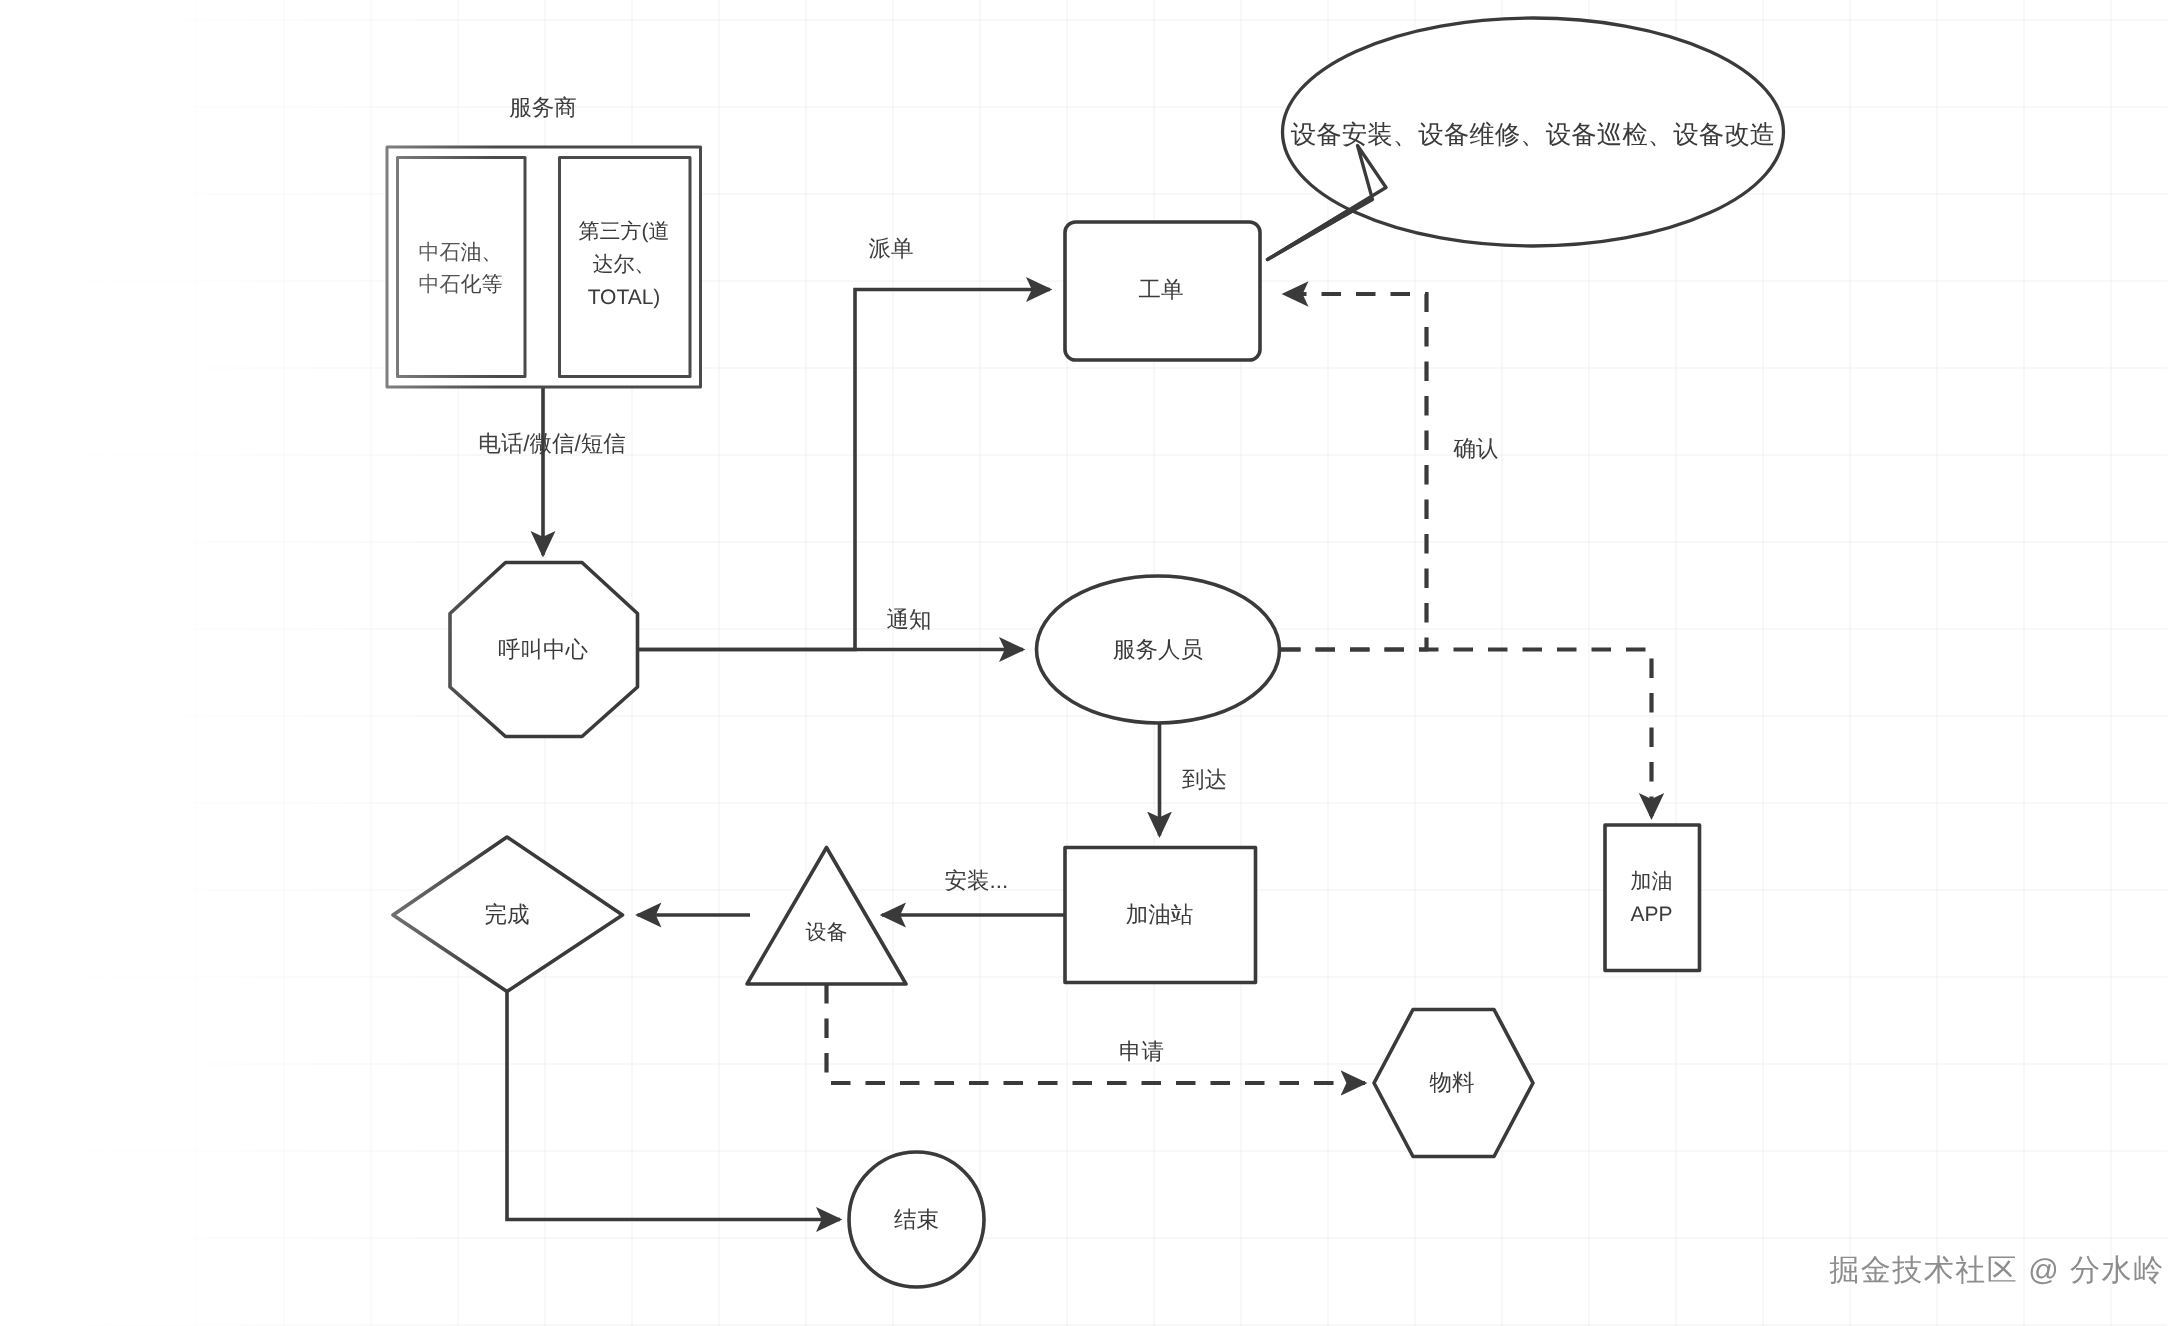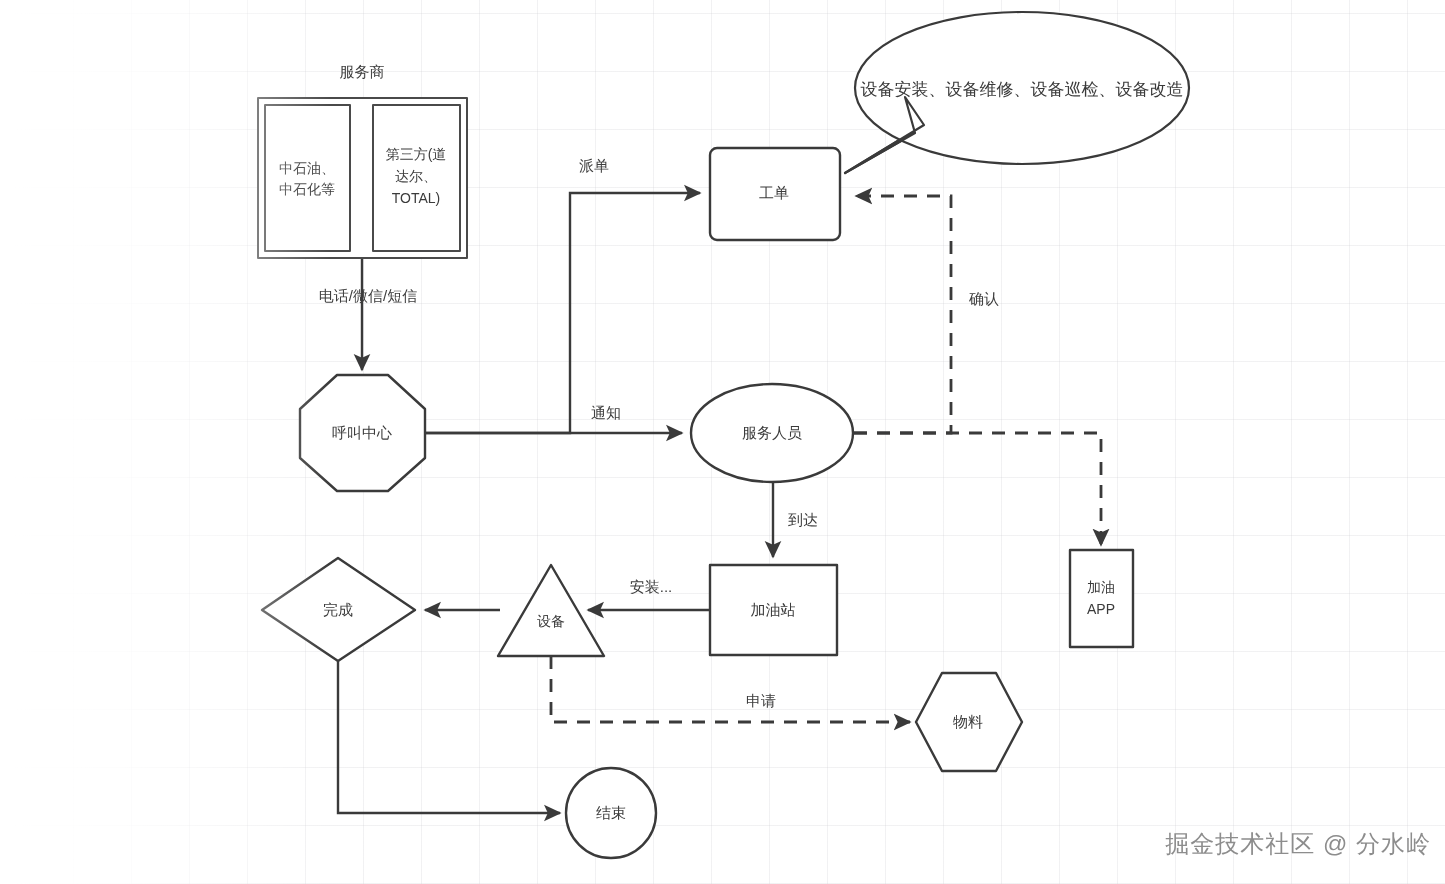--- a/index.html
+++ b/index.html
@@ -88,24 +88,24 @@
     stroke-width: 2.4;
   }
   .edge-dashed {
     fill: none;
     stroke: #3a3a3a;
     stroke-width: 2.8;
     stroke-dasharray: 13 10;
   }
   #watermark {
     position: absolute;
-    right: 14px;
+    right: 2px;
     bottom: 24px;
     font-family: "Liberation Sans", "DejaVu Sans", sans-serif;
-    font-size: 24px;
+    font-size: 20px;
     color: #8d8d8d;
     letter-spacing: 1px;
     white-space: nowrap;
     user-select: none;
   }
 </style>
 </head>
 <body>
 
 <div id="canvas">

